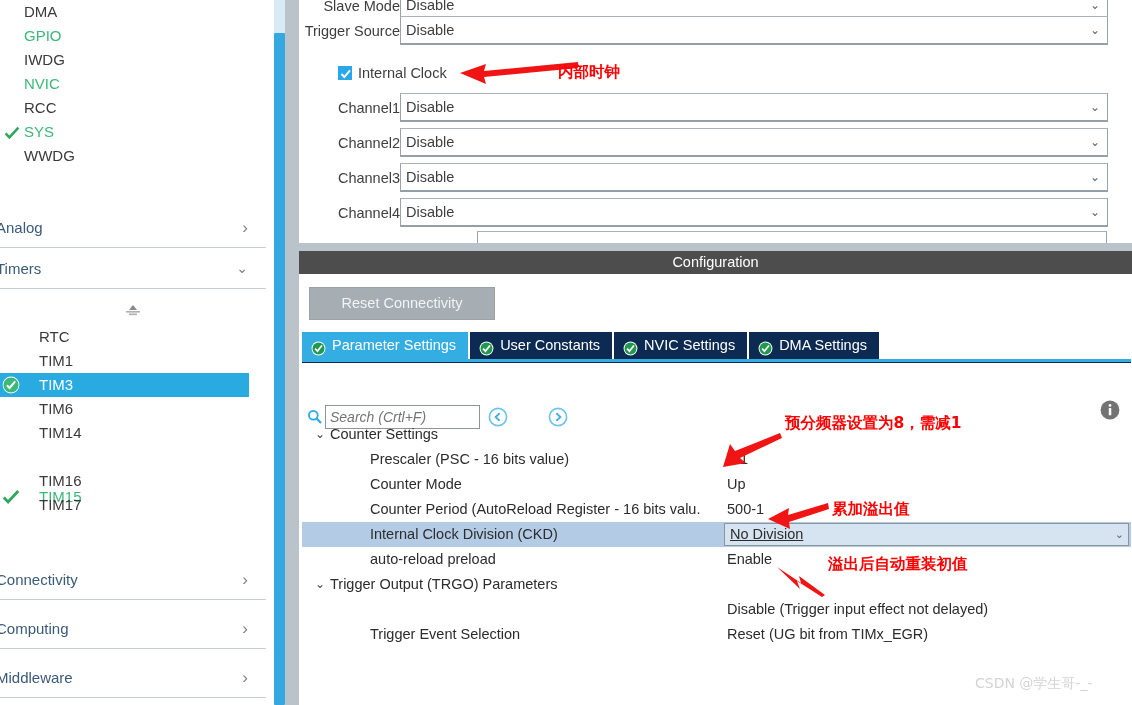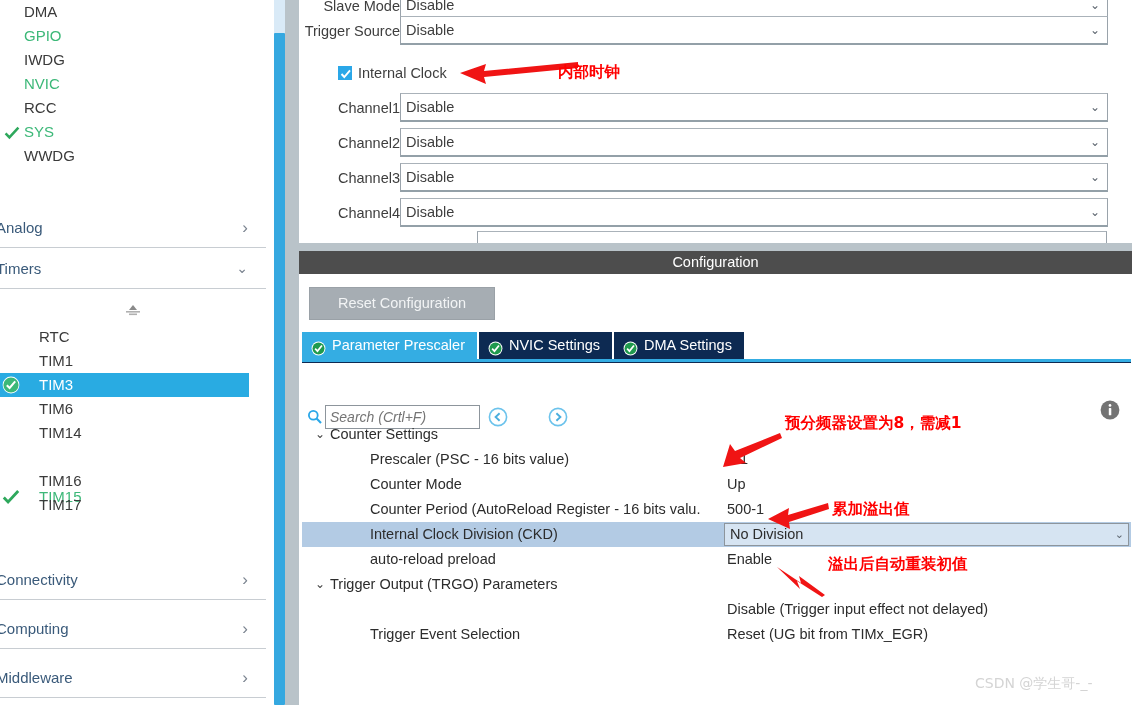--- a/index.html
+++ b/index.html
@@ -175,21 +175,21 @@
   .pval {
     position: absolute; left: 425px; top: 0; height: 25px; line-height: 25px;
     font-size: 14.5px; color: #2c2c2c; white-space: nowrap;
   }
   .pedit {
     position: absolute; left: 422px; top: 1px; width: 405px; height: 23px;
     background: #d6e4f2; border: 1px solid #8d959c;
   }
   .pedit .pev {
     position: absolute; left: 5px; top: 0; height: 21px; line-height: 21px;
-    font-size: 14.5px; color: #2c2c2c;
+    font-size: 14.5px; color: #2c2c2c; text-decoration: underline;
   }
   .pedit .pec {
     position: absolute; right: 4px; top: 0; height: 21px; line-height: 21px;
     font-size: 11px; color: #5d6670;
   }
   #infoicon { position: absolute; left: 1099px; top: 399px; width: 22px; height: 22px; }
 
   
   .anno {
     position: absolute; color: #ff0000; font-size: 15.5px;
@@ -333,28 +333,33 @@
     </div>
 
     <div class="fcombo" style="left:178px; top:231px; width:630px; height:20px; border-bottom-width:1px;"></div>
   </div>
 
   <div id="cfgband"></div>
   <div id="cfgtitle">Configuration</div>
 
   <div id="cfgbody">
 
-    <div id="resetbtn">Reset Configuration</div>
+    <div id="resetbtn">Reset Connectivity</div>
 
     <div id="tabstrip">
         <div class="tab active"><span class="tico"><svg width="15" height="15" viewBox="0 0 16 16">
               <circle cx="8" cy="8" r="7.4" fill="#ffffff"></circle>
               <circle cx="8" cy="8" r="6.4" fill="#1f9a4d"></circle>
               <polyline points="4.4,8.2 6.9,10.8 11.7,4.8" fill="none" stroke="#ffffff" stroke-width="1.8"></polyline>
-            </svg></span><span>Parameter Prescaler</span></div>
+            </svg></span><span>Parameter Settings</span></div>
+        <div class="tab"><span class="tico"><svg width="15" height="15" viewBox="0 0 16 16">
+              <circle cx="8" cy="8" r="7.4" fill="#ffffff"></circle>
+              <circle cx="8" cy="8" r="6.4" fill="#1f9a4d"></circle>
+              <polyline points="4.4,8.2 6.9,10.8 11.7,4.8" fill="none" stroke="#ffffff" stroke-width="1.8"></polyline>
+            </svg></span><span>User Constants</span></div>
         <div class="tab"><span class="tico"><svg width="15" height="15" viewBox="0 0 16 16">
               <circle cx="8" cy="8" r="7.4" fill="#ffffff"></circle>
               <circle cx="8" cy="8" r="6.4" fill="#1f9a4d"></circle>
               <polyline points="4.4,8.2 6.9,10.8 11.7,4.8" fill="none" stroke="#ffffff" stroke-width="1.8"></polyline>
             </svg></span><span>NVIC Settings</span></div>
         <div class="tab"><span class="tico"><svg width="15" height="15" viewBox="0 0 16 16">
               <circle cx="8" cy="8" r="7.4" fill="#ffffff"></circle>
               <circle cx="8" cy="8" r="6.4" fill="#1f9a4d"></circle>
               <polyline points="4.4,8.2 6.9,10.8 11.7,4.8" fill="none" stroke="#ffffff" stroke-width="1.8"></polyline>
             </svg></span><span>DMA Settings</span></div>

